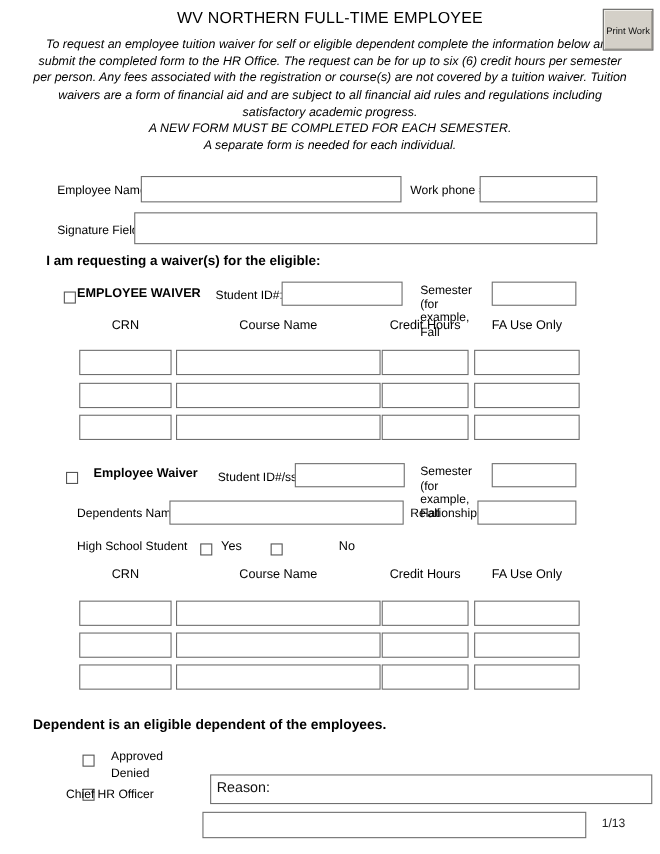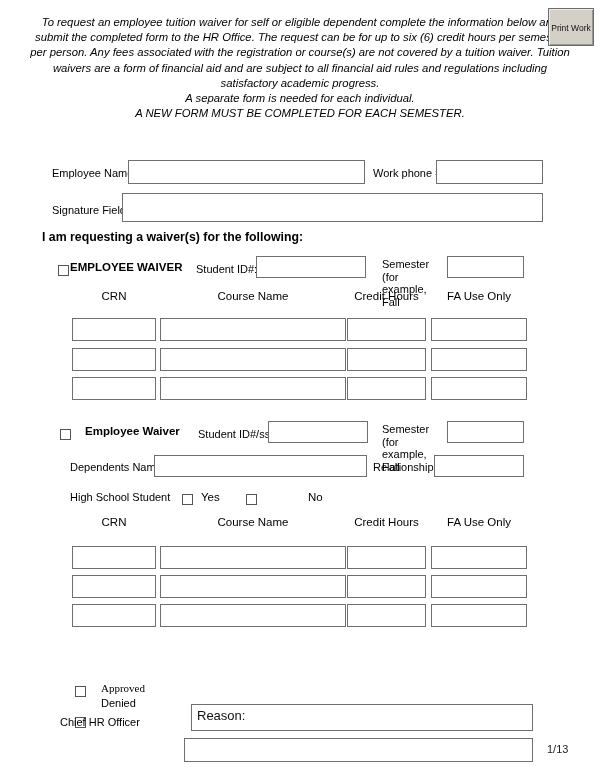--- a/index.html
+++ b/index.html
@@ -142,38 +142,39 @@
   }
 </style>
 </head>
 <body>
 
 <div class="page">
 
   <button class="print-form-btn">Print Work</button>
 
   <div class="doc-title">
+    <div>WV NORTHERN FULL-TIME EMPLOYEE</div>
   </div>
 
   <div class="intro">
     <p>To request an employee tuition waiver for self or eligible dependent complete the information below and submit the completed form to the HR Office.  The request can be for up to six (6) credit hours per semester per person.  Any fees associated with the registration or course(s) are not covered by a tuition waiver.  Tuition waivers are a form of financial aid and are subject to all financial aid rules and regulations including satisfactory academic progress.</p>
+    <p>A NEW FORM MUST BE COMPLETED FOR EACH SEMESTER.</p>
     <p>A separate form is needed for each individual.</p>
-    <p>A NEW FORM MUST BE COMPLETED FOR EACH SEMESTER.</p>
   </div>
 
   <div class="lbl" style="left:52px; top:167px;">Employee Name:</div>
   <input class="fbox" style="left: 128px; top: 160px; width: 237px; height: 24px;" value="">
 
   <div class="lbl" style="left:373px; top:167px;">Work phone #</div>
   <input class="fbox" style="left: 436px; top: 160px; width: 107px; height: 24px;" value="">
 
   <div class="lbl" style="left:52px; top:204px;">Signature Field</div>
   <input class="fbox" style="left: 122px; top: 193px; width: 421px; height: 29px;" value="">
 
-  <div class="bold-lbl" style="left:42px; top:230px; font-size:12.3px;">I am requesting a waiver(s) for the following:</div>
+  <div class="bold-lbl" style="left:42px; top:230px; font-size:12.3px;">I am requesting a waiver(s) for the eligible:</div>
 
   <input type="checkbox" class="chk" style="left: 54px; top: 262px;">
   <div class="bold-lbl" style="left:70px; top:261px;">EMPLOYEE WAIVER</div>
 
   <div class="lbl" style="left:196px; top:263px;">Student ID#:</div>
   <input class="fbox" style="left: 256px; top: 256px; width: 110px; height: 22px;" value="">
 
   <div class="lbl two-line" style="left:382px; top:258px; width:64px;">
     <span>Semester (for</span><br>
     <span>example, Fall</span>
@@ -237,27 +238,28 @@
   <input class="fbox" style="left: 72px; top: 575px; width: 84px; height: 23px;" value="">
   <input class="fbox" style="left: 160px; top: 575px; width: 186px; height: 23px;" value="">
   <input class="fbox" style="left: 347px; top: 575px; width: 79px; height: 23px;" value="">
   <input class="fbox" style="left: 431px; top: 575px; width: 96px; height: 23px;" value="">
 
   <input class="fbox" style="left: 72px; top: 604px; width: 84px; height: 23px;" value="">
   <input class="fbox" style="left: 160px; top: 604px; width: 186px; height: 23px;" value="">
   <input class="fbox" style="left: 347px; top: 604px; width: 79px; height: 23px;" value="">
   <input class="fbox" style="left: 431px; top: 604px; width: 96px; height: 23px;" value="">
 
+  <div class="verify" style="top:651px;">Dependent  is an eligible dependent of the employees.</div>
 
   <input type="checkbox" class="chk" style="left: 71px; top: 683px;">
-  <div class="lbl" style="left:101px; top:682px;font-family:Liberation Serif, serif;">Approved</div>
+  <div class="lbl" style="left:101px; top:682px;">Approved</div>
 
   <input type="checkbox" class="chk" style="left: 71px; top: 714px;">
   <div class="lbl" style="left:101px; top:697px;">Denied</div>
 
-  <div class="reason-box" style="left:191px; top:704px; width:342px; height:27px;">Reason:</div>
+  <div class="reason-box" style="left:191px; top:704px; width:402px; height:27px;">Reason:</div>
 
   <div class="lbl" style="left:60px; top:716px;">Chief HR Officer</div>
   <input class="fbox" style="left: 184px; top: 738px; width: 349px; height: 24px;" value="">
 
   <div class="pagenum" style="left:547px; top:743px;">1/13</div>
 
 </div>
 
 </body></html>

